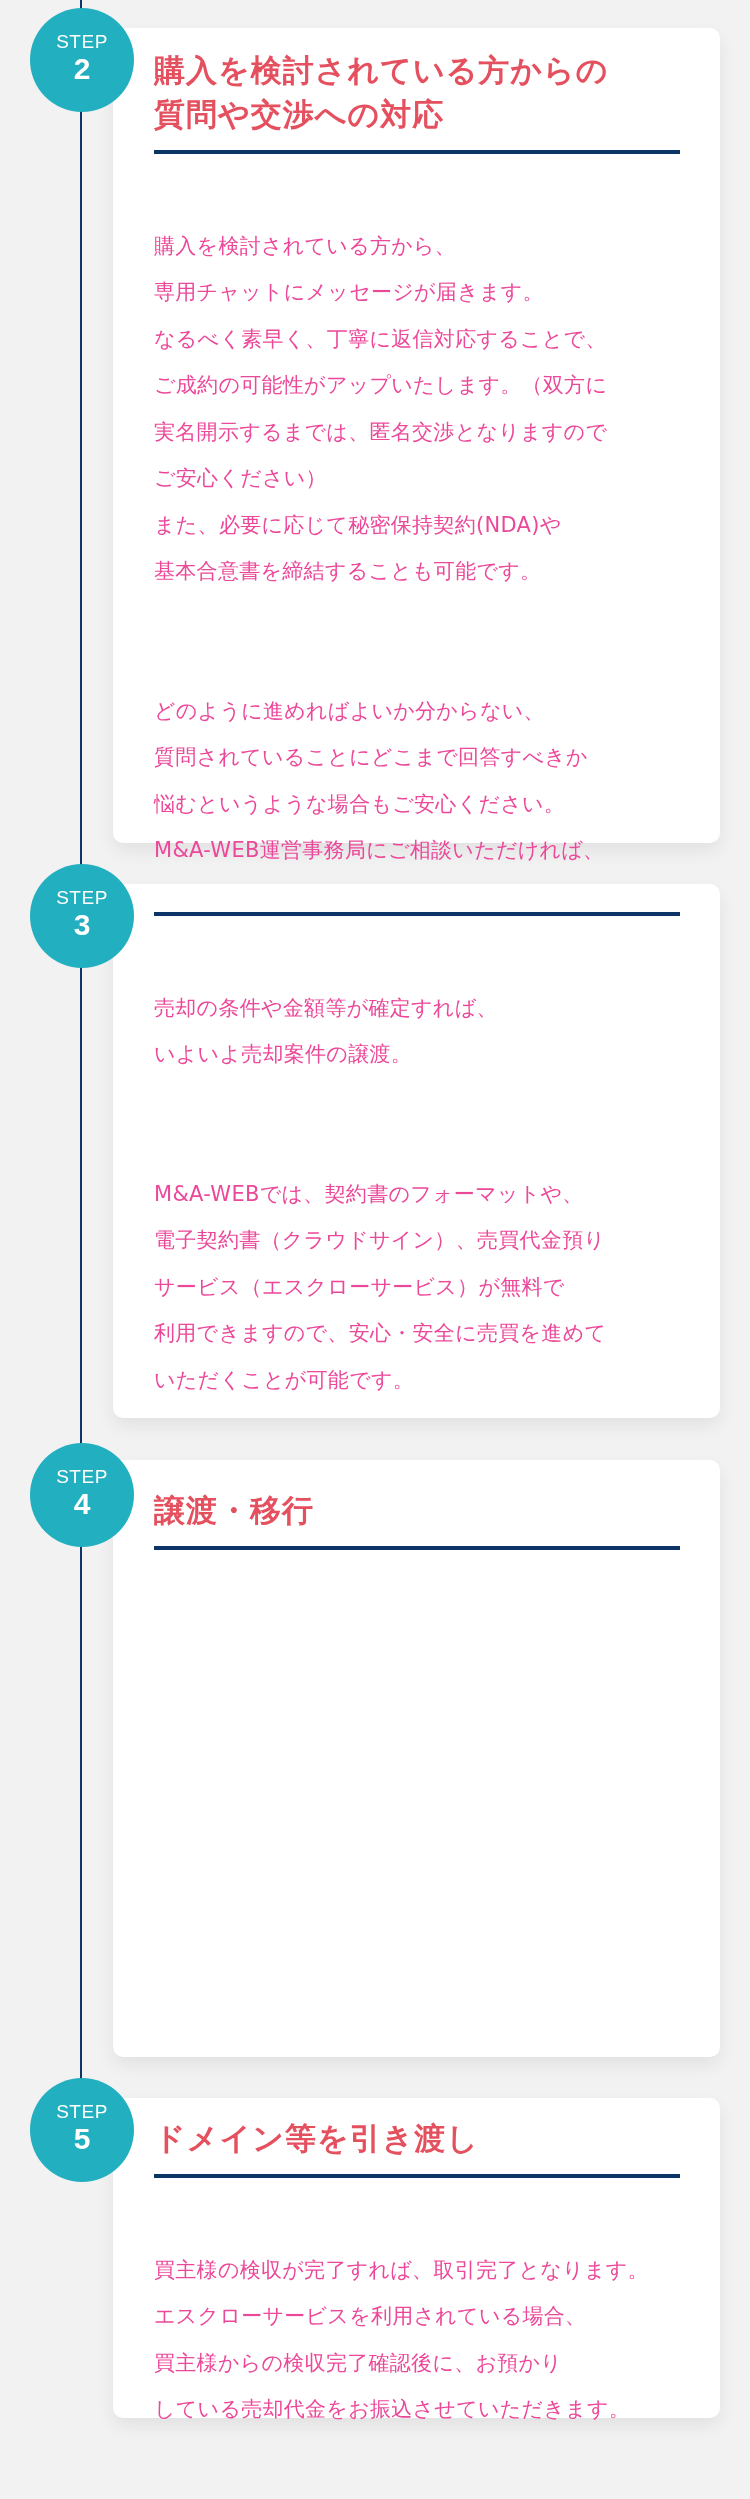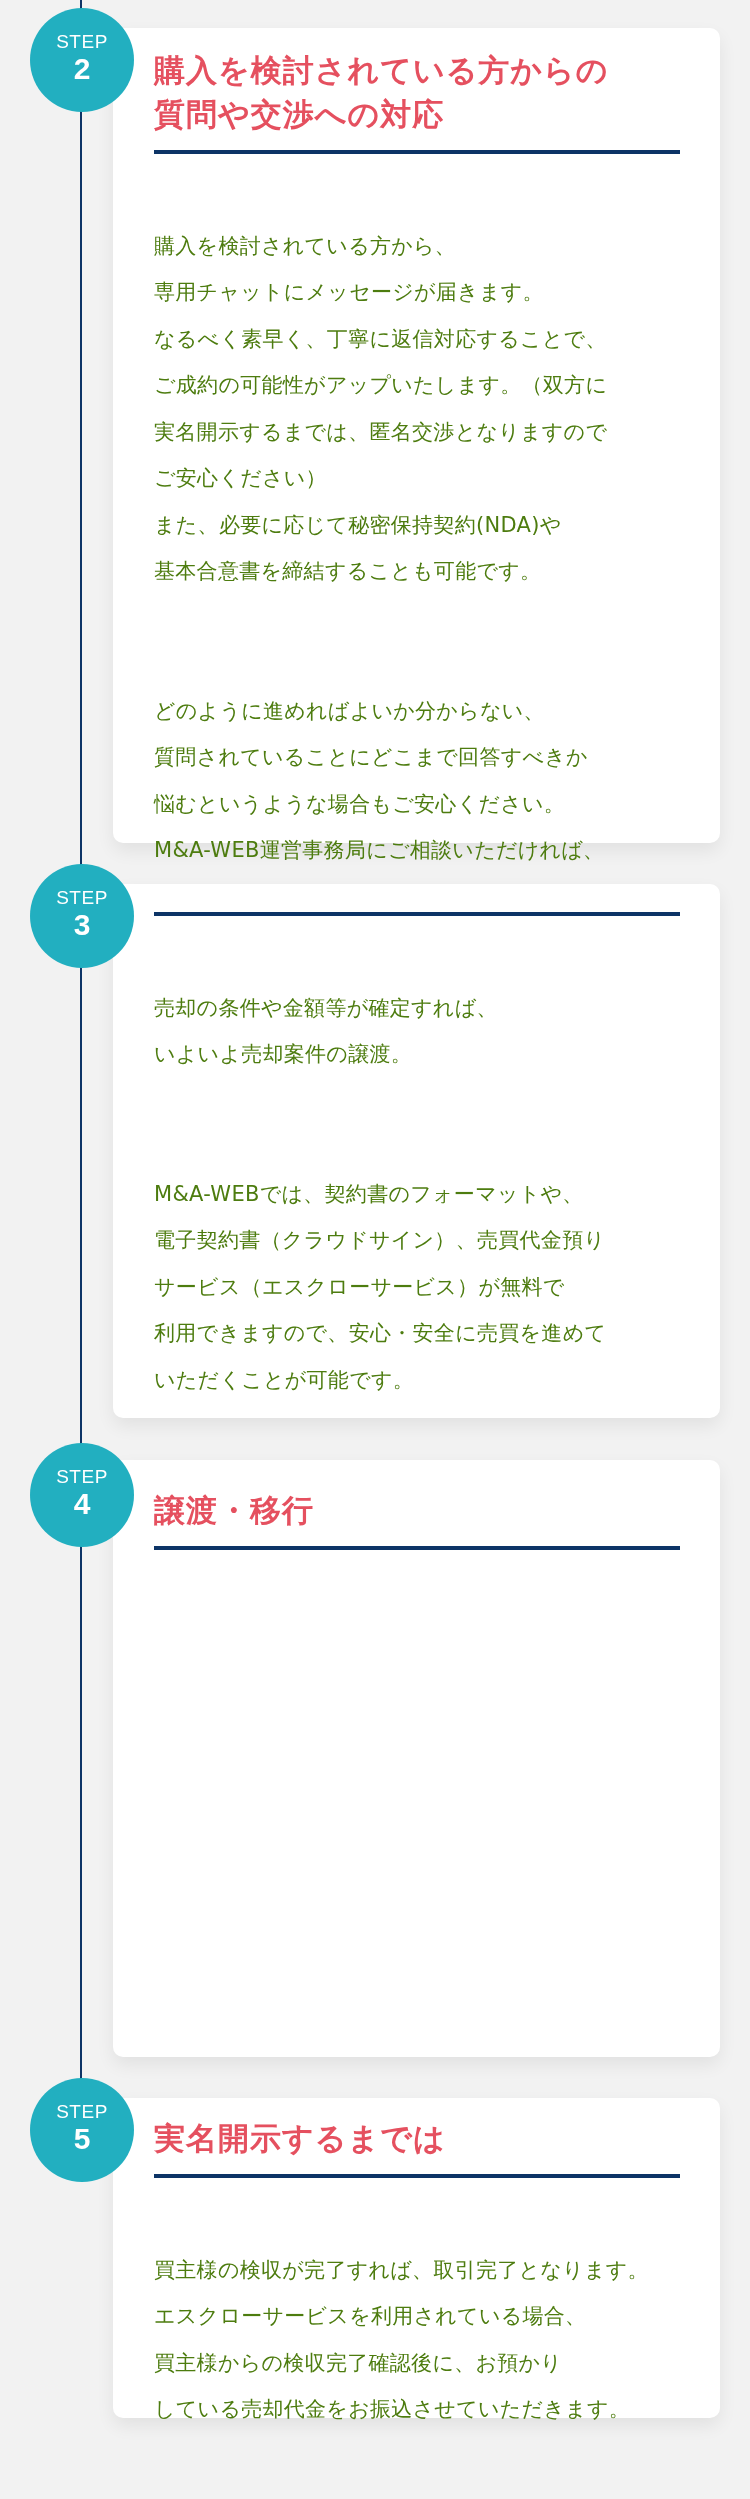--- a/index.html
+++ b/index.html
@@ -27,21 +27,21 @@
   .circle .step-num {
     display: block; font-family: "Liberation Sans", sans-serif; font-size: 30px;
     font-weight: 700; line-height: 30px; margin-top: 2px;
   }
   .title {
     color: #E5505F; font-weight: 700; font-size: 31px; line-height: 44px;
     letter-spacing: 1px; white-space: pre-line;
   }
   .divider { height: 4px; background: #0D3466; margin-top: 14px; }
   .body {
-    color: #4d7c0f; font-size: 21px; line-height: 46.5px; margin-top: 22px;
+    color: #ec4899; font-size: 21px; line-height: 46.5px; margin-top: 22px;
     white-space: pre-line; letter-spacing: 0.3px;
   }
   .para + .para { margin-top: 46.5px; }
 </style>
 </head>
 <body>
 
 <div class="timeline-line"></div>
 
 <section class="step" style="top:0;">
@@ -103,21 +103,21 @@
     </div>
   </div>
 </section>
 
 <section class="step" style="top:0;">
   <div class="circle" style="top:2078px;">
     <span class="step-label">STEP</span>
     <span class="step-num">5</span>
   </div>
   <div class="card" style="top:2098px; height:320px; padding-top:18px;">
-    <h2 class="title">実名開示するまでは</h2>
+    <h2 class="title">ドメイン等を引き渡し</h2>
     <div class="divider"></div>
     <div class="body">
       <p class="para">買主様の検収が完了すれば、取引完了となります。
 エスクローサービスを利用されている場合、
 買主様からの検収完了確認後に、お預かり
 している売却代金をお振込させていただきます。</p>
     </div>
   </div>
 </section>
 

